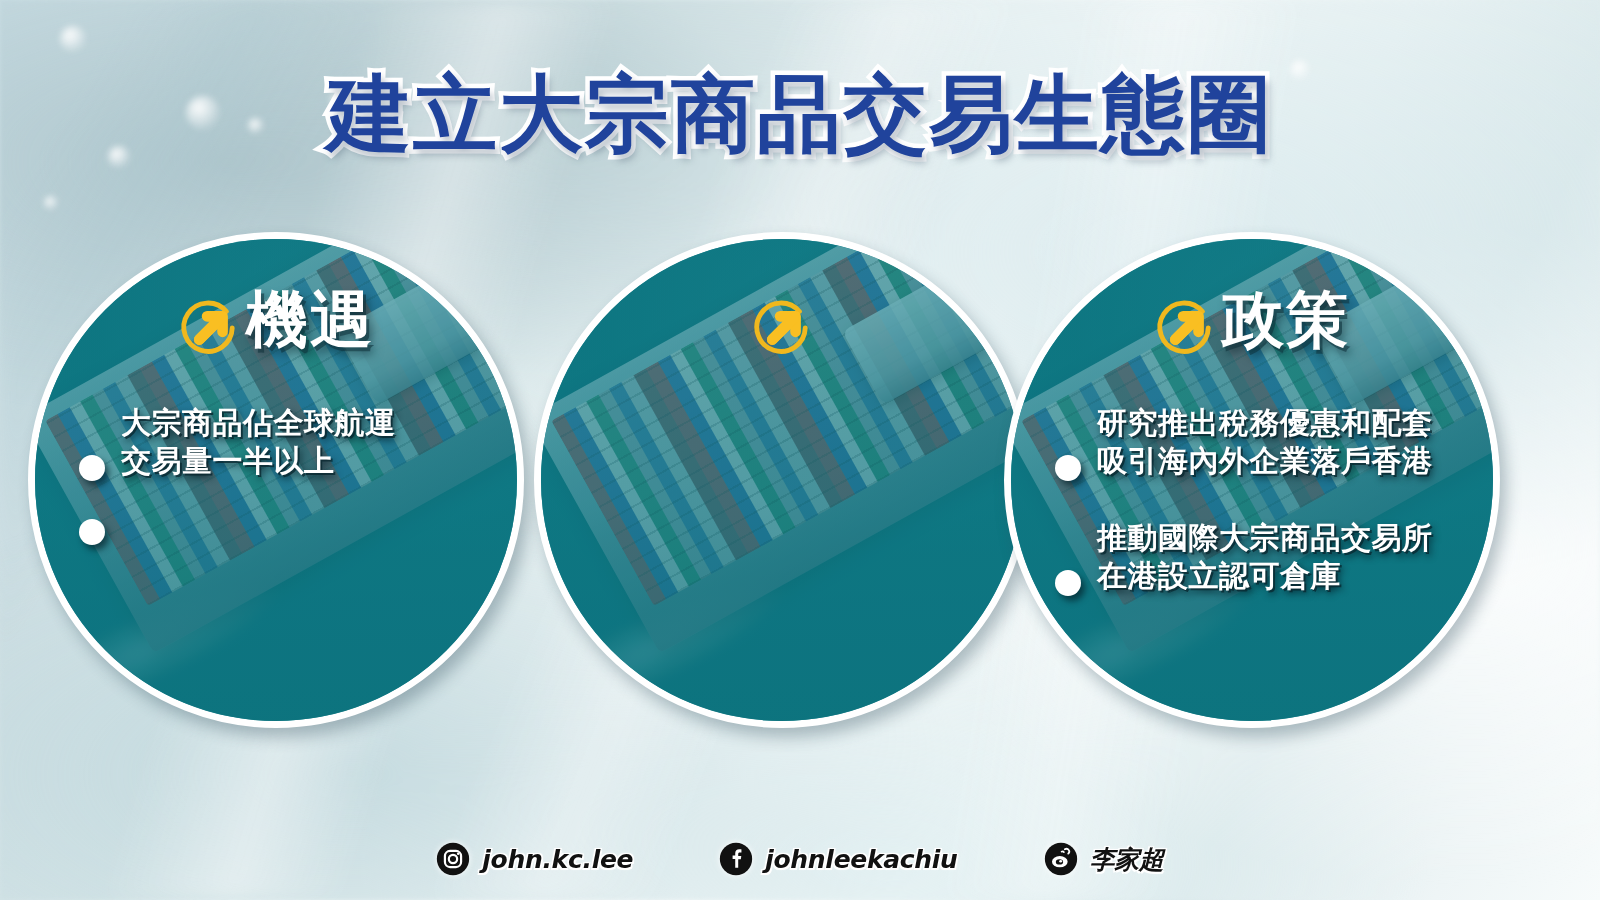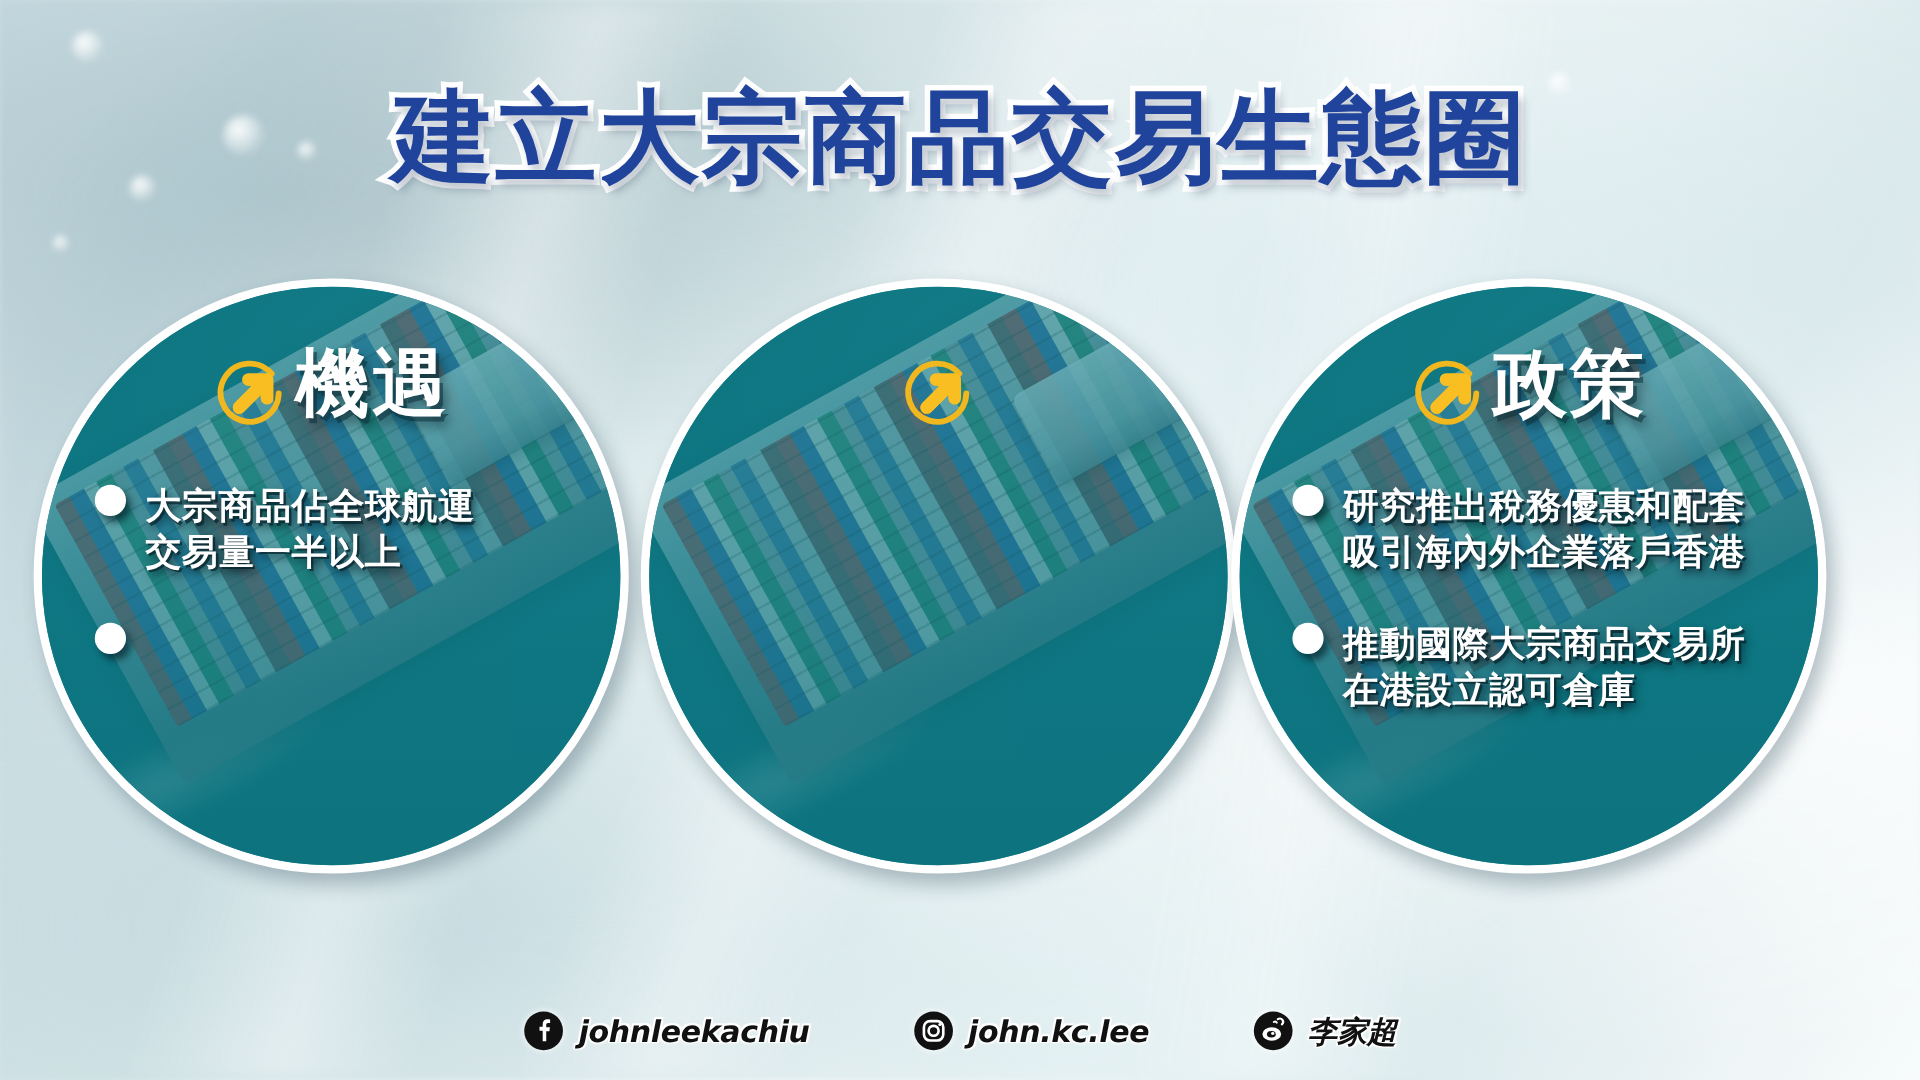--- a/index.html
+++ b/index.html
@@ -100,21 +100,21 @@
     width: 496px;
     height: 496px;
     border-radius: 50%;
     background: #12808d;
     border: 7px solid #ffffff;
     overflow: hidden;
     box-shadow: 6px 9px 16px rgba(40,70,85,0.33);
   }
   .bubble-1 { left: 28px; }
   .bubble-2 { left: 534px; }
-  .bubble-3 { left: 1026px; }
+  .bubble-3 { left: 1004px; }
 
   
   .ship {
     position: absolute;
     inset: 0;
     opacity: .92;
   }
   .ship .sea {
     position: absolute;
     inset: 0;
@@ -214,21 +214,21 @@
   .bullets {
     width: 100%;
     padding-left: 14px;
     display: flex;
     flex-direction: column;
     gap: 38px;
     margin-top: 8px;
   }
   .bullet {
     display: flex;
-    align-items: flex-start;
+    align-items: flex-end;
     gap: 16px;
   }
   .dot {
     flex: 0 0 auto;
     width: 26px;
     height: 26px;
     border-radius: 50%;
     background: #ffffff;
     box-shadow: 4px 5px 6px rgba(5,30,38,0.65);
   }
@@ -390,33 +390,33 @@
       </div>
     </div>
 
   </div>
 
   <div class="footer">
 
     <div class="social">
       <svg class="social-icon" viewBox="0 0 40 40">
         <circle cx="20" cy="20" r="19" fill="#111111"></circle>
-        <path d="M22.6 20.4h3.1l.5-4h-3.6v-2.1c0-1.2.3-2 2-2h1.8v-3.5c-.3 0-1.4-.15-2.7-.15-2.7 0-4.6 1.65-4.6 4.7v2.6h-3.1v4h3.1v10.2h3.5z" fill="#ffffff"></path>
-      </svg>
-      <span class="social-handle">johnleekachiu</span>
-    </div>
-
-    <div class="social">
-      <svg class="social-icon" viewBox="0 0 40 40">
-        <circle cx="20" cy="20" r="19" fill="#111111"></circle>
         <rect x="10.5" y="10.5" width="19" height="19" rx="6" ry="6" fill="none" stroke="#ffffff" stroke-width="2.6"></rect>
         <circle cx="20" cy="20" r="4.9" fill="none" stroke="#ffffff" stroke-width="2.6"></circle>
         <circle cx="26.1" cy="13.9" r="1.5" fill="#ffffff"></circle>
       </svg>
       <span class="social-handle">john.kc.lee</span>
+    </div>
+
+    <div class="social">
+      <svg class="social-icon" viewBox="0 0 40 40">
+        <circle cx="20" cy="20" r="19" fill="#111111"></circle>
+        <path d="M22.6 20.4h3.1l.5-4h-3.6v-2.1c0-1.2.3-2 2-2h1.8v-3.5c-.3 0-1.4-.15-2.7-.15-2.7 0-4.6 1.65-4.6 4.7v2.6h-3.1v4h3.1v10.2h3.5z" fill="#ffffff"></path>
+      </svg>
+      <span class="social-handle">johnleekachiu</span>
     </div>
 
     <div class="social">
       <svg class="social-icon" viewBox="0 0 40 40">
         <circle cx="20" cy="20" r="19" fill="#111111"></circle>
         <ellipse cx="18.6" cy="23.2" rx="9.2" ry="6.6" fill="#ffffff"></ellipse>
         <ellipse cx="18.2" cy="23.4" rx="4.3" ry="3.2" fill="#111111"></ellipse>
         <ellipse cx="19.6" cy="22.6" rx="1.7" ry="1.4" fill="#ffffff"></ellipse>
         <path d="M24.5 8.6c1.6-.9 3.6-.6 4.6.8 1 1.3.7 3.1-.6 4.3" fill="none" stroke="#ffffff" stroke-width="2.1" stroke-linecap="round"></path>
         <path d="M20.6 11.4c1-.6 2.3-.3 2.9.6" fill="none" stroke="#ffffff" stroke-width="1.9" stroke-linecap="round"></path>

